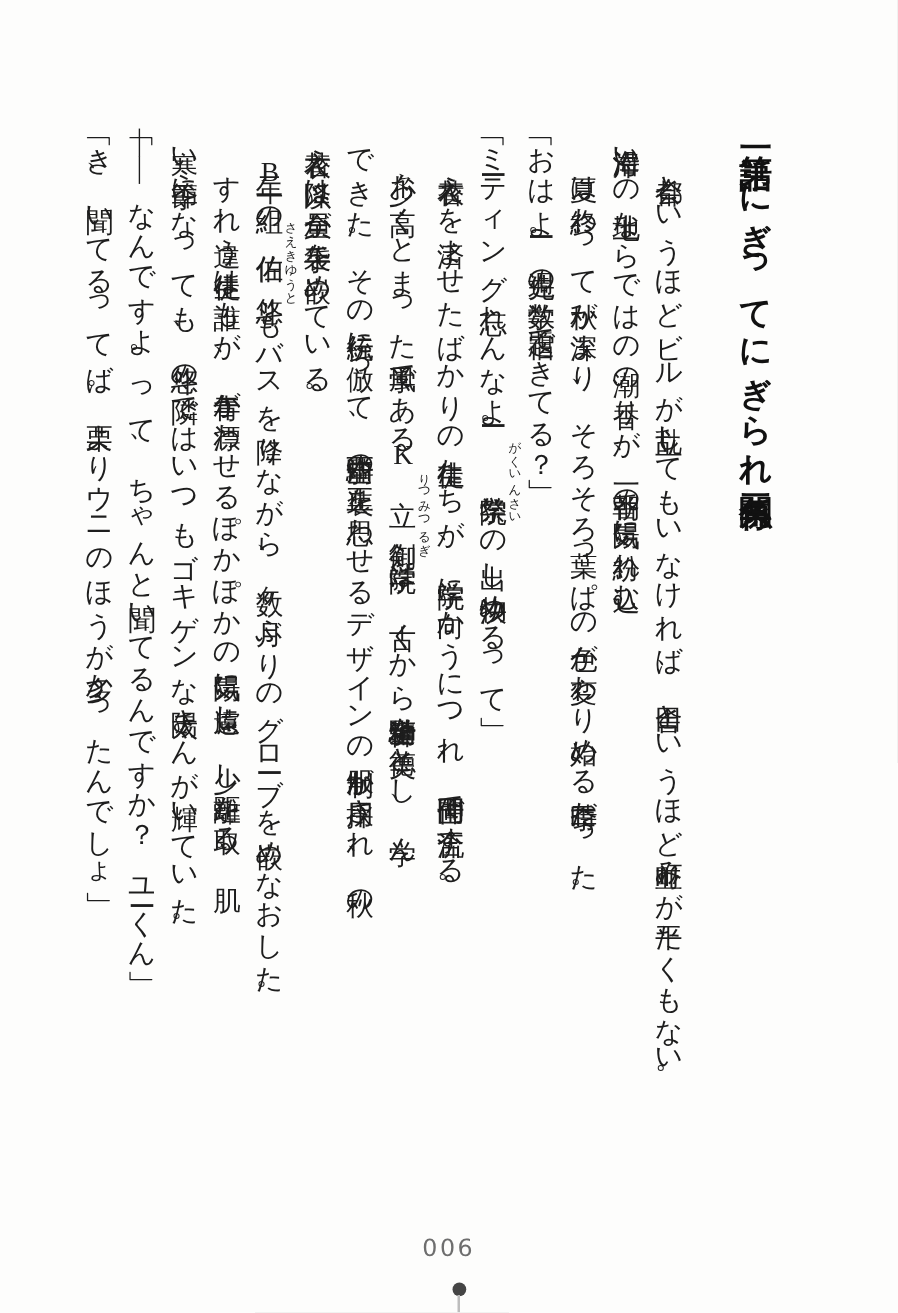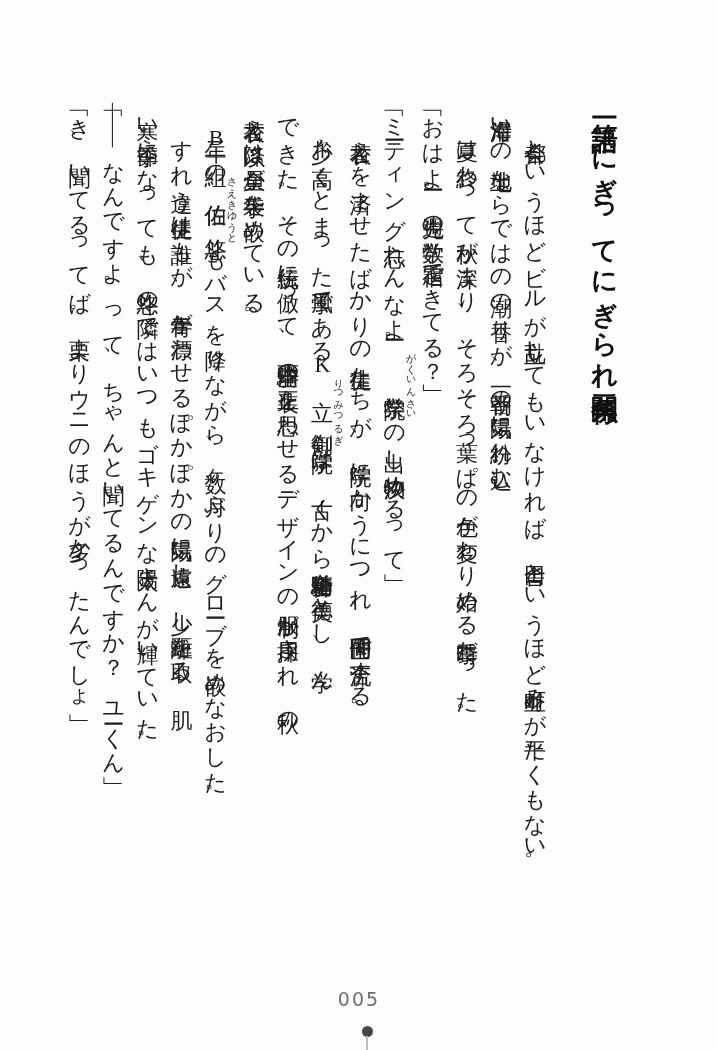--- a/index.html
+++ b/index.html
@@ -89,16 +89,16 @@
         <div class="tline">できた。その伝統に倣って、西洋騎士の正装を思わせるデザインの制服が採用され、秋の</div>
         <div class="tline">衣替え以降は全員が手袋を嵌めている。</div>
         <div class="tline indent">二年<span class="upright">B</span>組の<ruby>佐伯<rt>さえき</rt></ruby><ruby>悠斗<rt>ゆうと</rt></ruby>もバスを降りながら、数ヶ月ぶりのグローブを嵌めなおした。</div>
         <div class="tline indent">すれ違う生徒は誰もが、青年が漂わせるぽかぽかの陽気に遠慮し、少し距離を取る。肌</div>
         <div class="tline">寒い季節になっても、悠斗の隣ではいつもゴキゲンな太陽さんが輝いていた。</div>
         <div class="tline">「――なんですよ。って、ちゃんと聞いてるんですか？　ユーくん」</div>
         <div class="tline">「き、聞いてるってば。栗よりウニのほうが多かったんでしょ」</div>
       </div>
   </div>
 
-  <div class="page-number">005</div>
+  <div class="page-number">006</div>
   <div class="pin-dot"></div>
   <div class="pin-line"></div>
 </div>
 
 </body></html>

